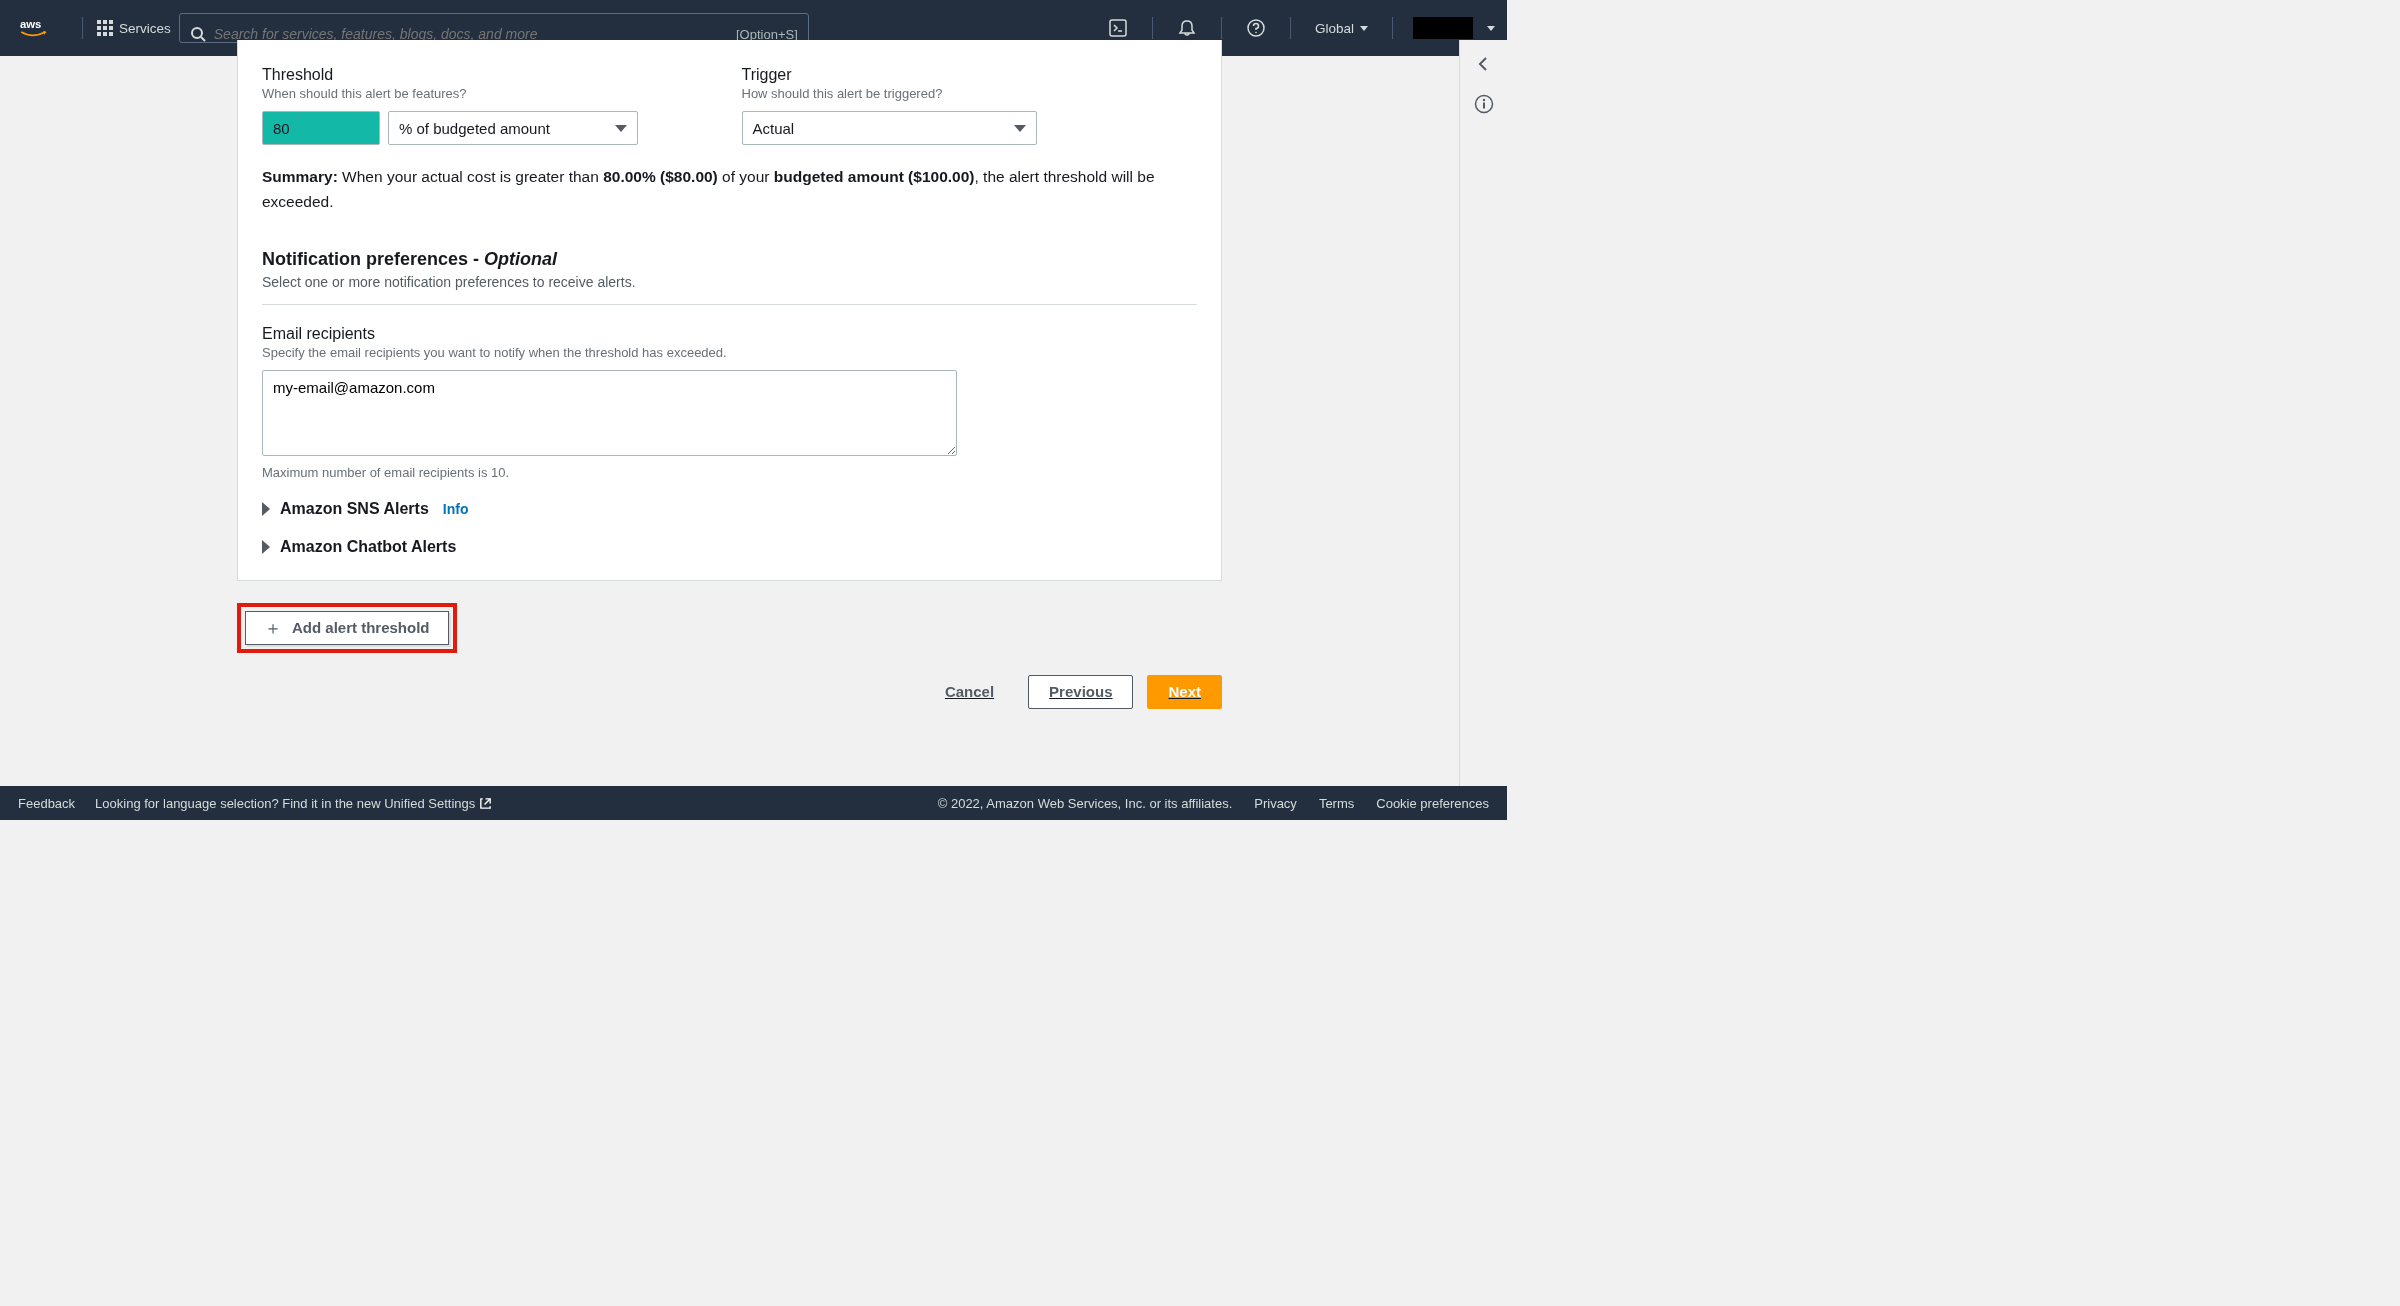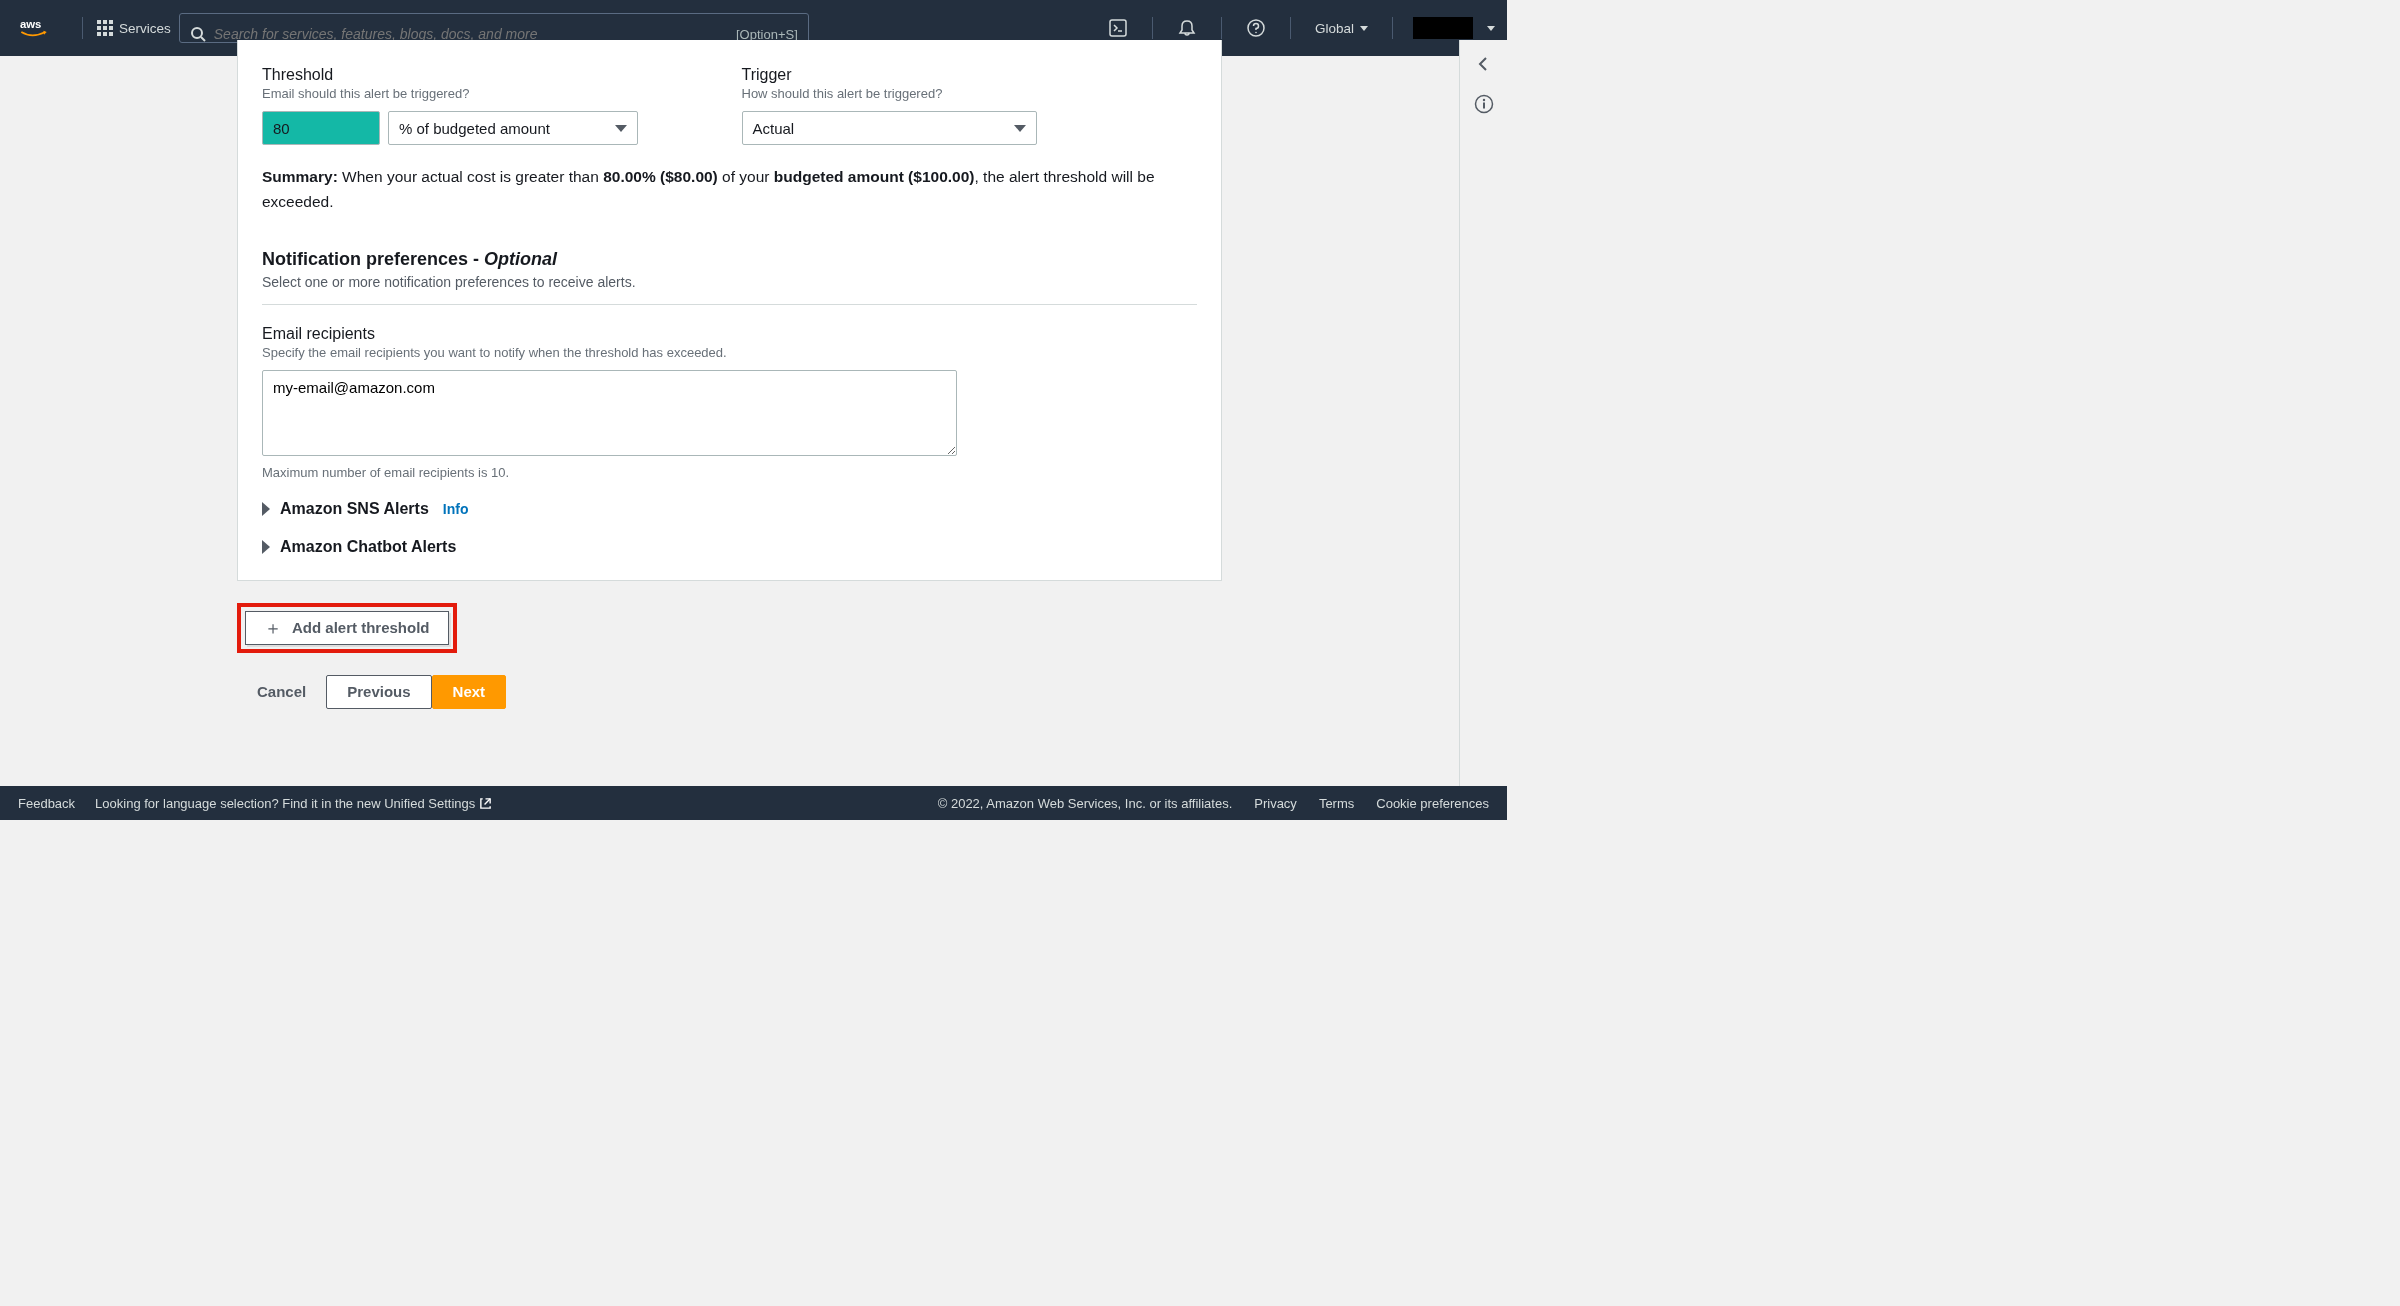--- a/index.html
+++ b/index.html
@@ -163,22 +163,22 @@
     border:1px solid #545b64; background:#fff;
     height: 34px; padding: 0 18px;
     display:flex; align-items:center; gap:10px;
     font-size:15px; font-weight:700; color:#545b64;
     cursor:pointer;
     box-shadow: 2px 2px 0 rgba(0,0,0,0.08);
   }
   .plus { font-size:18px; font-weight:400; }
 
   .footer-btns {
-    display:flex; align-items:center;
-    margin-top: 22px;
+    display:flex; justify-content:flex-end; align-items:center;
+    gap: 14px; margin-top: 22px; text-decoration: underline;
   }
   .btn {
     height:34px; border-radius:2px; padding: 0 20px;
     font-size:15px; font-weight:700; cursor:pointer;
     display:flex; align-items:center;
   }
   .btn-link { background:none; border:none; color:#545b64; }
   .btn-outline { background:#fff; border:1px solid #545b64; color:#545b64; }
   .btn-primary { background:#ff9900; border:1px solid #ff9900; color:#fff; }
 
@@ -262,21 +262,21 @@
   <span class="caret-down"></span>
 </div>
 
 <div class="page-wrap">
   <div class="content-col">
     <div class="panel-area">
       <div class="panel">
         <div class="field-row">
           <div class="field-col">
             <div class="field-label">Threshold</div>
-            <div class="field-help">Email should this alert be triggered?</div>
+            <div class="field-help">When should this alert be features?</div>
             <div class="ctrl-row">
               <input class="input-text small" value="80" style="">
               <div class="select wide">
                 <span>% of budgeted amount</span>
                 <span class="tri"></span>
               </div>
             </div>
           </div>
           <div class="field-col">
             <div class="field-label">Trigger</div>

